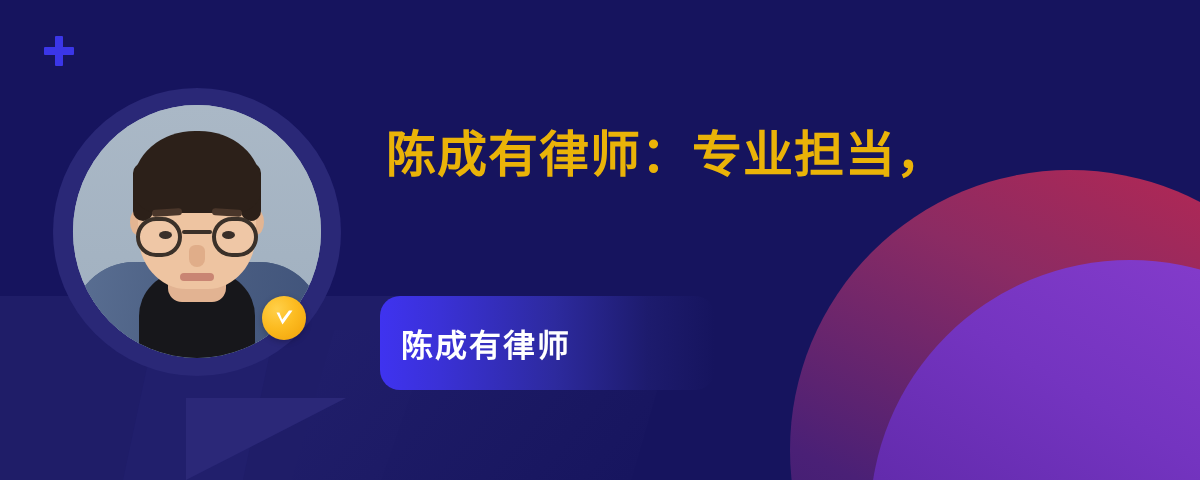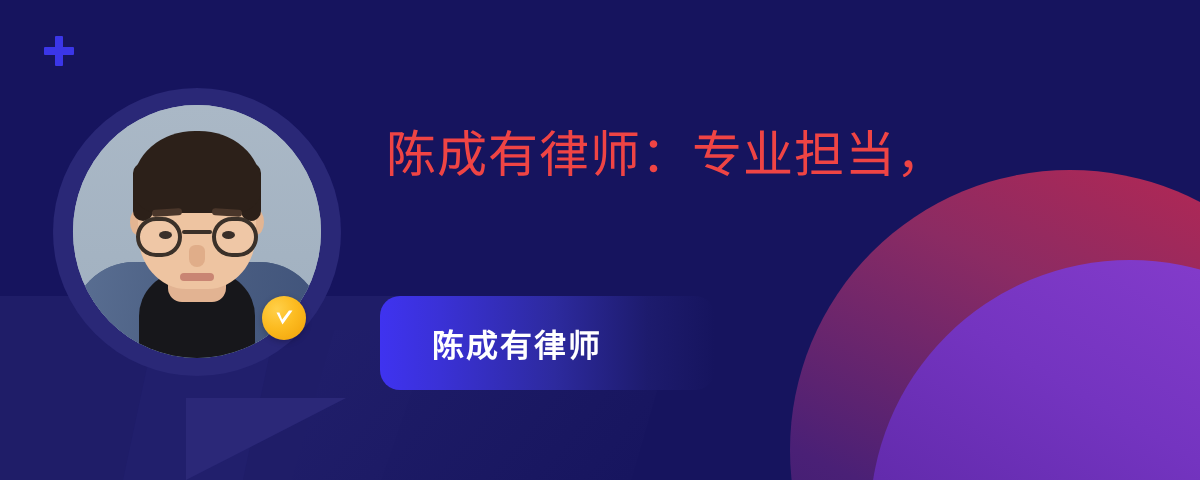--- a/index.html
+++ b/index.html
@@ -279,24 +279,24 @@
     box-shadow: 0 2px 6px rgba(0,0,0,.22);
   }
   .verified-badge svg { display: block; }
 
   
   .headline {
     position: absolute;
     left: 386px;
     top: 122px;
     width: 700px;
-    color: #ef4444;
+    color: #eab308;
     font-size: 50px;
     line-height: 1.35;
-    font-weight: 400;
+    font-weight: 700;
     letter-spacing: 1px;
     white-space: nowrap;
   }
   .headline .line { display: block; }
 
   
   .name-pill {
     position: absolute;
     left: 380px;
     top: 296px;
@@ -305,21 +305,21 @@
     border-radius: 20px;
     background: linear-gradient(90deg, #3f33f0 0%, #3a31d6 18%, #2d2a9e 52%, #1d1b6d 80%, #16145e 100%);
     display: flex;
     align-items: center;
   }
   .name-pill .pill-label {
     color: #ffffff;
     font-size: 32px;
     font-weight: 700;
     letter-spacing: 2px;
-    padding-left: 52px;
+    padding-left: 21px;
   }
 </style>
 </head>
 <body>
 
 <div id="banner">
 
   <div class="bg-layer">
     <div class="deco-shape deco-left-slab"></div>
     <div class="deco-shape deco-column"></div>

